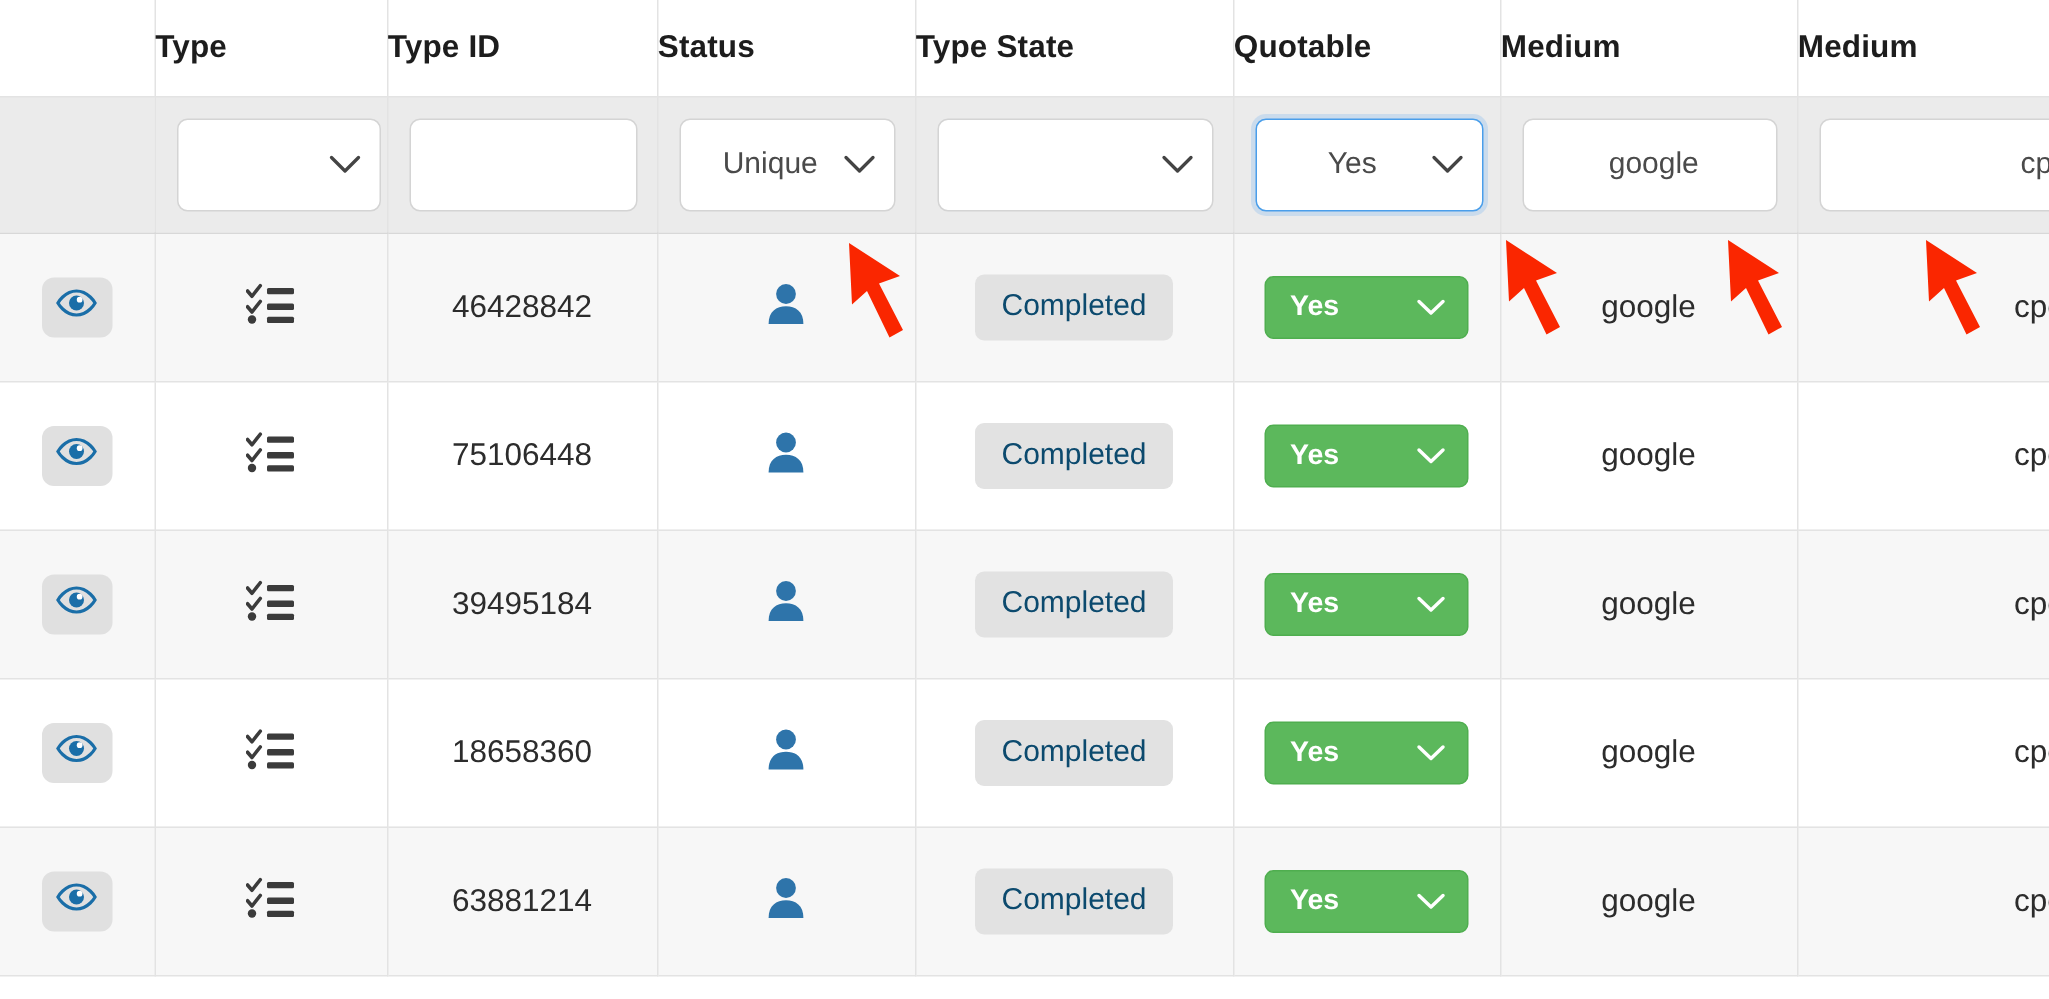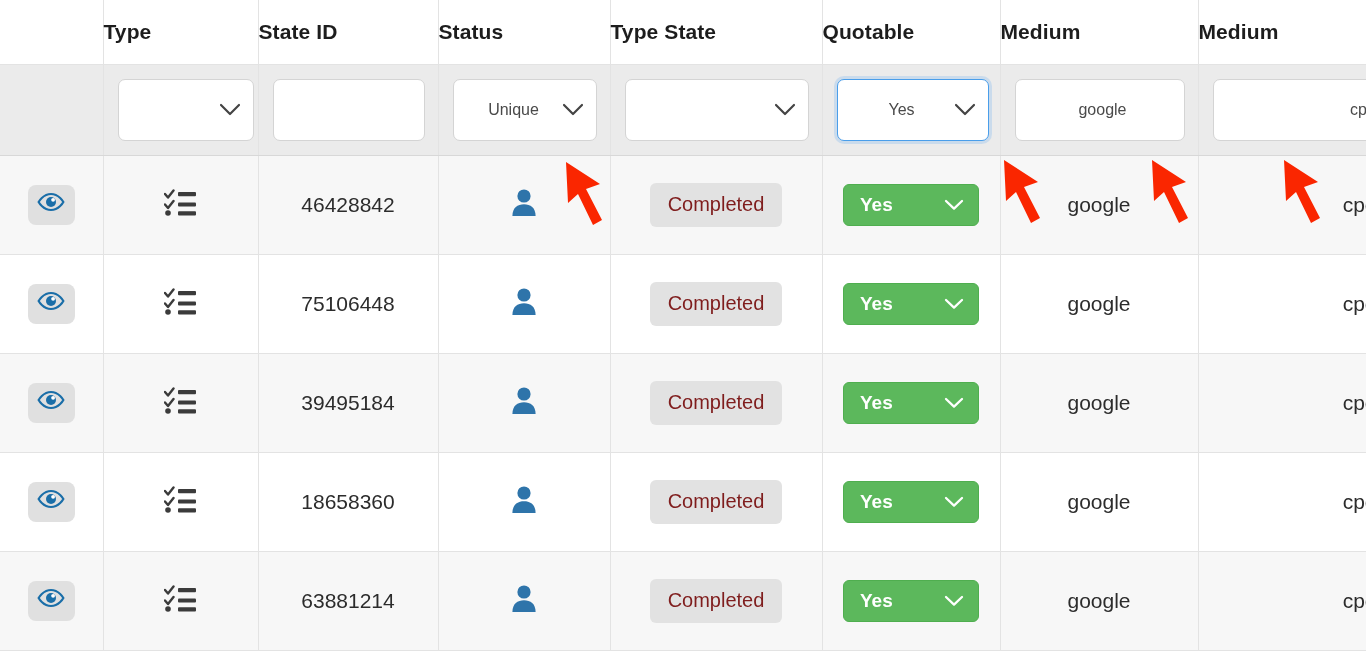--- a/index.html
+++ b/index.html
@@ -72,21 +72,21 @@
 
   .fld {
     position: relative;
     height: 62px;
     background: #ffffff;
     border: 1px solid #d4d4d4;
     border-radius: 7px;
     display: flex;
     align-items: center;
     padding: 0 12px 0 18px;
-    font-size: 16px;
+    font-size: 20px;
     color: #4a4a4a;
     overflow: hidden;
     white-space: nowrap;
   }
   .fld.focused {
     border: 1px solid #4a9eea;
     box-shadow: 0 0 0 3px rgba(120,180,240,.28);
   }
   .fld .val { flex: 1 1 auto; overflow: hidden; }
   .fld .caret { flex: 0 0 auto; margin-left: 6px; }
@@ -128,21 +128,21 @@
   
   .pill {
     display: inline-flex;
     align-items: center;
     justify-content: center;
     min-width: 126px;
     height: 44px;
     padding: 0 18px;
     background: #e2e2e2;
     border-radius: 6px;
-    color: #7f1d1d;
+    color: #0c4a6e;
     font-size: 20px;
   }
 
   
   .yes-btn {
     display: flex;
     align-items: center;
     justify-content: space-between;
     width: 136px;
     height: 42px;
@@ -182,21 +182,21 @@
       <col class="c-lstate">
         <col class="c-quot">
         <col class="c-source">
         <col class="c-medium">
     </colgroup>
 
     <thead>
       <tr>
         <th class="first"></th>
         <th>Type</th>
-        <th>State ID</th>
+        <th>Type ID</th>
         <th>Status</th>
         <th>Type State</th>
         <th>Quotable</th>
         <th>Medium</th>
         <th>Medium</th>
       </tr>
     </thead>
 
     <tbody>
 

